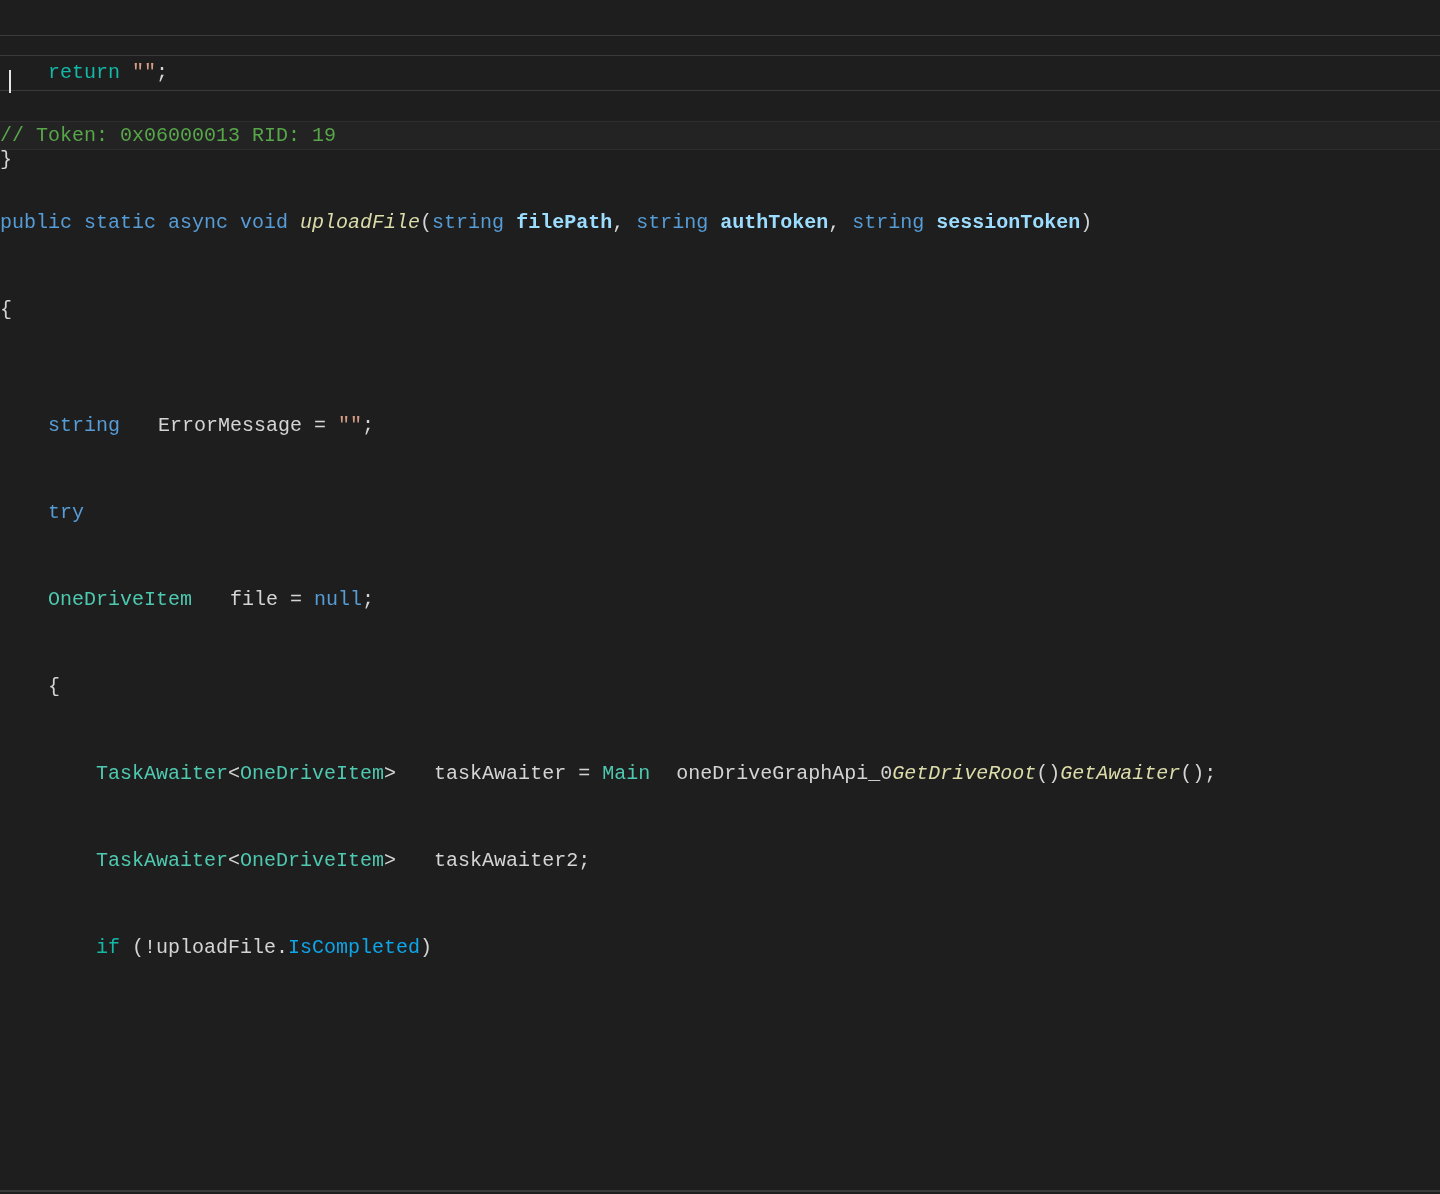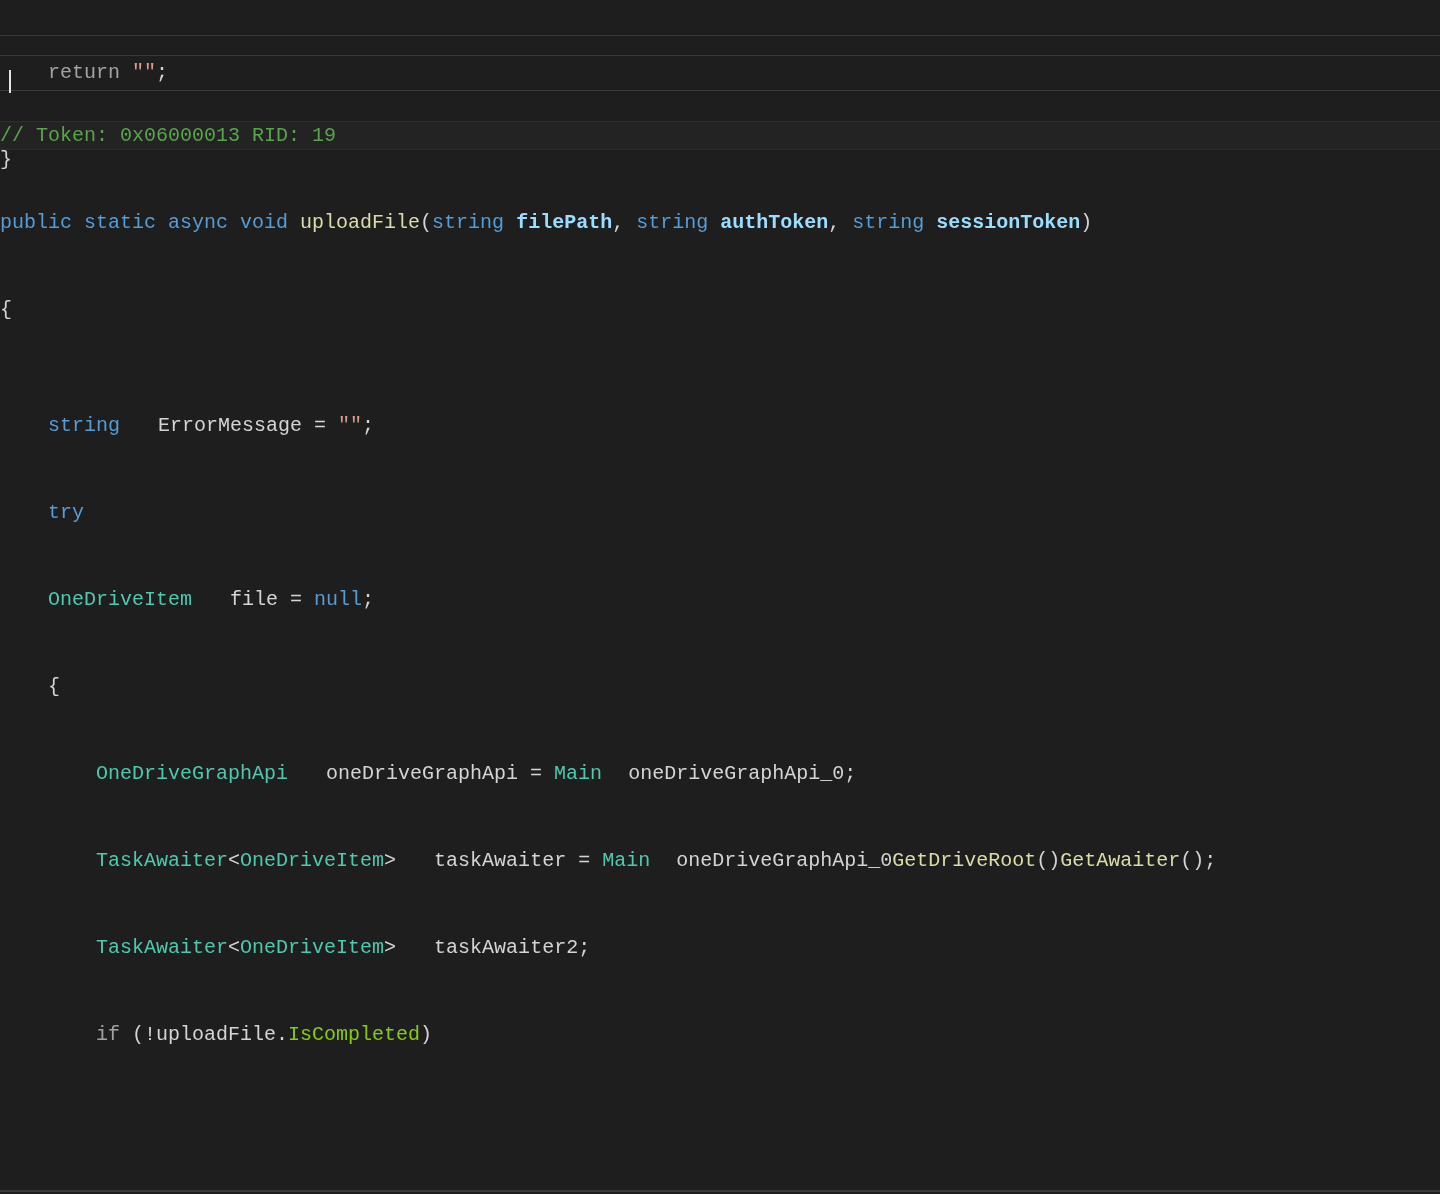--- a/index.html
+++ b/index.html
@@ -15,26 +15,26 @@
     color:#d4d4d4;
     white-space:pre;
     padding:0 0 0 14px;
     position:relative;
   }
   .tok-comment{color:#57a64a;margin-top:17px;}
   .tok-keyword{color:#569cd6;}
   .tok-string{color:#d69d85;}
   .tok-ident{color:#d4d4d4;margin-left:26px;}
   .tok-param{color:#9cdcfe;font-weight:bold;}
-  .tok-method{color:#dcdcaa;}
+  .tok-method{color:#dcdcaa;font-style:italic;}
   .tok-type{color:#4ec9b0;}
   .tok-type2{color:#4ec9b0;}
-  .tok-prop{color:#84cc16;}
+  .tok-prop{color:#0ea5e9;}
   .tok-punct{color:#d4d4d4;}
-  .tok-flow{color:#a3a3a3;}
+  .tok-flow{color:#14b8a6;}
   .line{
     position:relative;
     min-height:29px;
   }
   .line.highlight{
     background:rgba(255,255,255,0.025);
     box-shadow:inset 0 -1px 0 rgba(255,255,255,0.05),inset 0 1px 0 rgba(255,255,255,0.05);
   }
   .divider{
     position:absolute;
@@ -83,21 +83,20 @@
   
   <div class="code-block main-snippet">
     <div class="line highlight"><span class="tok-comment">// Token: 0x06000013 RID: 19</span></div>
     <div class="line"><span class="tok-keyword">public static async void </span><span class="tok-method">uploadFile</span><span class="tok-punct">(</span><span class="tok-keyword">string </span><span class="tok-param">filePath</span><span class="tok-punct">, </span><span class="tok-keyword">string </span><span class="tok-param">authToken</span><span class="tok-punct">, </span><span class="tok-keyword">string </span><span class="tok-param">sessionToken</span><span class="tok-punct">)</span></div>
     <div class="line"><span class="tok-punct">{</span></div>
 
     <div class="line"><span>    </span><span class="tok-keyword">string </span><span class="tok-ident">ErrorMessage = </span><span class="tok-string">""</span><span class="tok-punct">;</span></div>
     <div class="line"><span>    </span><span class="tok-keyword">try</span></div>
     <div class="line"><span>    </span><span class="tok-type">OneDriveItem </span><span class="tok-ident">file = </span><span class="tok-keyword">null</span><span class="tok-punct">;</span></div>
     <div class="line"><span>    </span><span class="tok-punct">{</span></div>
-    <div class="line"><span>        </span><span class="tok-type">OneDriveGraphApi </span><span class="tok-ident">oneDriveGraphApi = </span><span class="tok-type">Main</span><span class="tok-punct"></span><span class="tok-ident">oneDriveGraphApi_0</span><span class="tok-punct">;</span></div>
     <div class="line"><span>        </span><span class="tok-type2">TaskAwaiter</span><span class="tok-punct">&lt;</span><span class="tok-type">OneDriveItem</span><span class="tok-punct">&gt; </span><span class="tok-ident">taskAwaiter = </span><span class="tok-type">Main</span><span class="tok-punct"></span><span class="tok-ident">oneDriveGraphApi_0</span><span class="tok-punct"></span><span class="tok-method">GetDriveRoot</span><span class="tok-punct">()</span><span class="tok-punct"></span><span class="tok-method">GetAwaiter</span><span class="tok-punct">();</span></div>
     <div class="line"><span>        </span><span class="tok-type2">TaskAwaiter</span><span class="tok-punct">&lt;</span><span class="tok-type">OneDriveItem</span><span class="tok-punct">&gt; </span><span class="tok-ident">taskAwaiter2;</span></div>
     <div class="line"><span>        </span><span class="tok-flow">if </span><span class="tok-punct">(!uploadFile.</span><span class="tok-prop">IsCompleted</span><span class="tok-punct">)</span></div>
     
     
     
     
     
     
     

